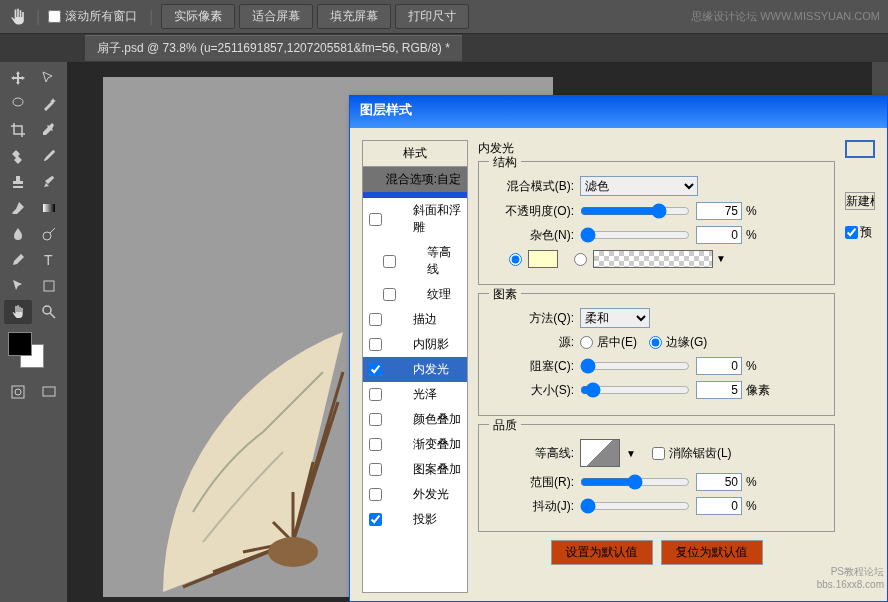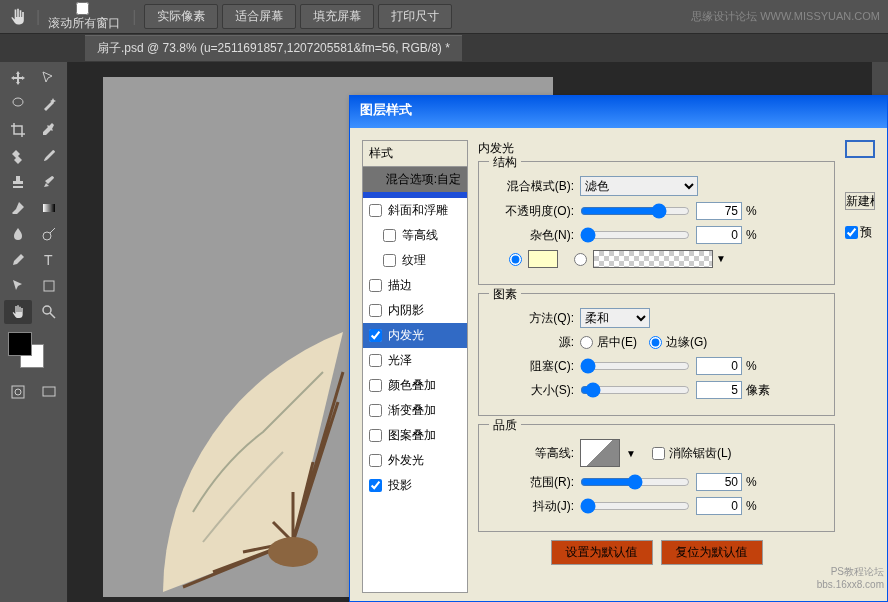--- a/index.html
+++ b/index.html
@@ -1,20 +1,20 @@
 <!DOCTYPE html>
 <html><head>
 <meta charset="utf-8">
 <style>
 * { margin: 0; padding: 0; box-sizing: border-box; font-family: "Microsoft YaHei", sans-serif; }
 body { width: 888px; height: 602px; background: #535353; overflow: hidden; position: relative; }
 
 .top-toolbar { height: 34px; background: #535353; display: flex; align-items: center; padding: 0 8px; border-bottom: 1px solid #2a2a2a; }
 .hand-icon { width: 20px; height: 20px; color: #ddd; margin-right: 8px; }
-.toolbar-checkbox { display: flex; align-items: center; color: #ddd; font-size: 12px; margin-right: 12px; flex-direction: column; }
+.toolbar-checkbox { display: flex; align-items: center; color: #ddd; font-size: 12px; margin-right: 12px; }
 .toolbar-checkbox input { margin-right: 4px; width: 13px; height: 13px; background: #444; border: 1px solid #666; }
 .toolbar-btn { background: #5a5a5a; border: 1px solid #3a3a3a; color: #ddd; font-size: 12px; padding: 3px 12px; margin-right: 4px; cursor: pointer; border-radius: 2px; }
 .top-right-text { margin-left: auto; color: #888; font-size: 11px; }
 
 .tab-bar { height: 28px; background: #3a3a3a; display: flex; align-items: center; padding-left: 85px; }
 .doc-tab { color: #ddd; font-size: 12px; padding: 4px 12px; background: #535353; border-top: 1px solid #666; }
 
 .tool-panel { position: absolute; left: 0; top: 62px; width: 68px; background: #535353; height: 540px; border-right: 1px solid #2a2a2a; padding: 4px; }
 .tool-grid { display: grid; grid-template-columns: 1fr 1fr; gap: 2px; }
 .tool-item { width: 28px; height: 24px; display: flex; align-items: center; justify-content: center; color: #ccc; cursor: pointer; border-radius: 2px; }
@@ -26,23 +26,23 @@
 
 .canvas-area { position: absolute; left: 68px; top: 62px; right: 0; bottom: 0; background: #282828; }
 .canvas-inner { position: absolute; left: 35px; top: 15px; width: 450px; height: 520px; background: #9d9d9d; }
 .fan-placeholder { position: absolute; left: 60px; top: 235px; width: 300px; height: 280px; }
 
 .dialog { position: absolute; left: 349px; top: 95px; width: 539px; height: 507px; background: #ece9d8; border: 1px solid #0055ea; box-shadow: 2px 2px 6px rgba(0,0,0,0.3); }
 .dialog-title { height: 32px; background: linear-gradient(to bottom, #0058e6, #3d91ff); color: #fff; font-size: 13px; font-weight: bold; padding: 5px 10px; }
 .dialog-body { display: flex; padding: 12px; gap: 10px; height: calc(100% - 28px); }
 
 .styles-list { width: 106px; border: 1px solid #999; background: #fff; }
-.styles-header { background: #ece9d8; border-bottom: 1px solid #999; padding: 4px 6px; font-size: 12px; text-align: left; }
+.styles-header { background: #ece9d8; border-bottom: 1px solid #999; padding: 4px 6px; font-size: 12px; text-align: center; }
 .styles-subheader { background: #737373; border-bottom: 6px solid #1d4ed8; padding: 4px 6px; font-size: 12px; text-align: right; }
-.style-item { padding: 4px 6px; font-size: 12px; display: flex; align-items: center; cursor: pointer; }
+.style-item { padding: 4px 6px; font-size: 12px; display: flex; align-items: center; cursor: pointer; gap: 25px; }
 .style-item.selected { background: #316ac5; color: #fff; }
 .style-item.indent { padding-left: 20px; }
 .style-item input { margin-right: 6px; width: 13px; height: 13px; }
 
 .style-content { flex: 1; }
 .fieldset { border: 1px solid #999; margin-bottom: 8px; padding: 8px 10px 10px; position: relative; }
 .fieldset-legend { position: absolute; top: -8px; left: 10px; background: #ece9d8; padding: 0 4px; font-size: 12px; }
 .form-row { display: flex; align-items: center; margin: 6px 0; font-size: 12px; }
 .form-label { width: 85px; text-align: right; margin-right: 6px; }
 .form-select { width: 118px; height: 20px; font-size: 12px; border: 1px solid #7f9db9; }

